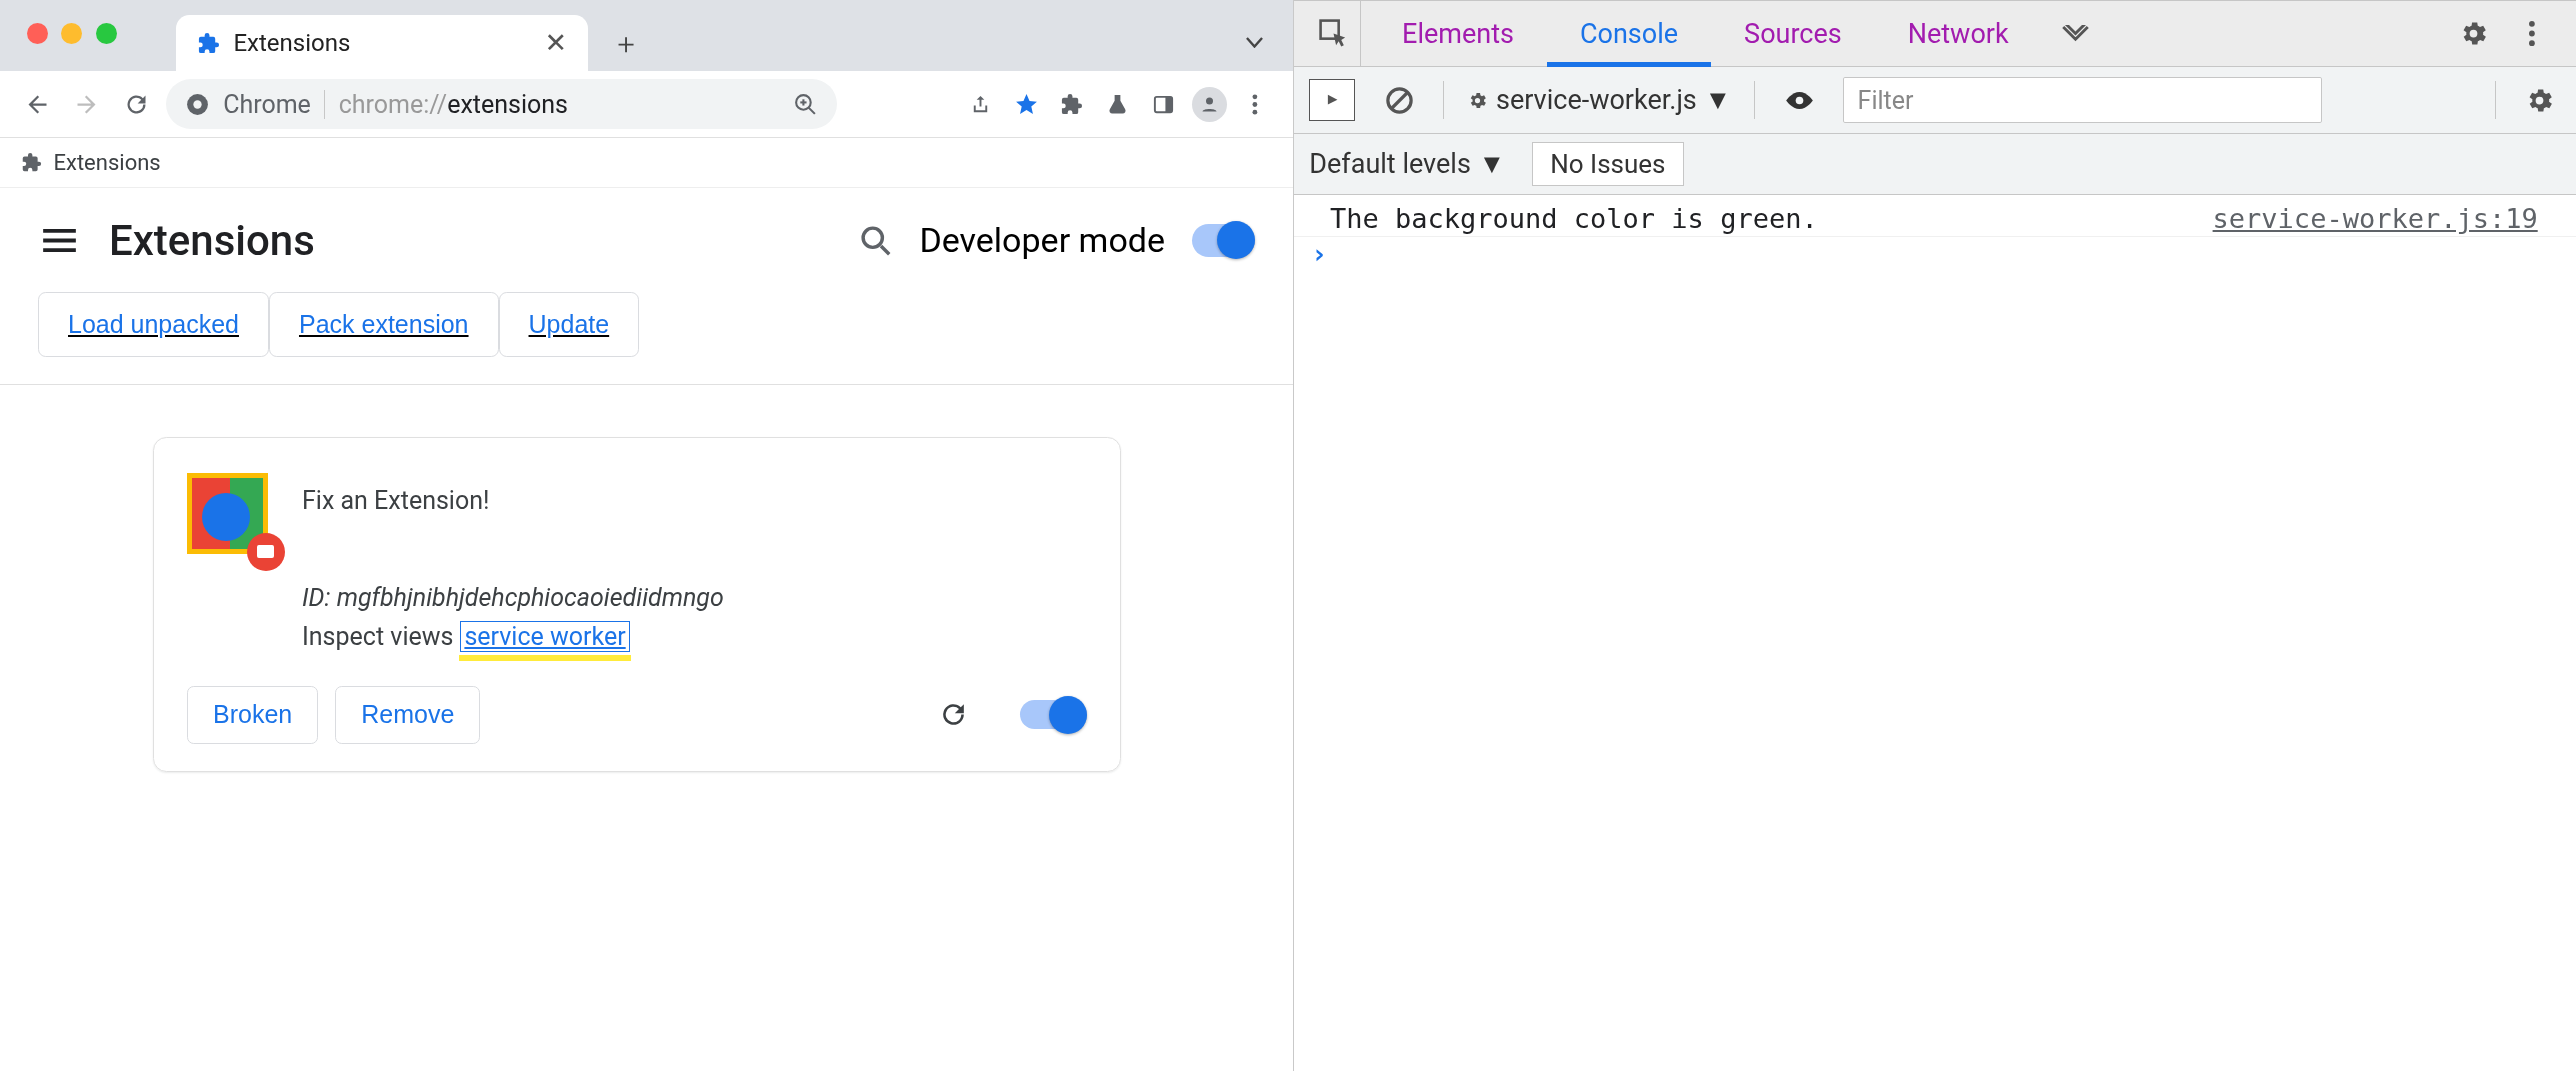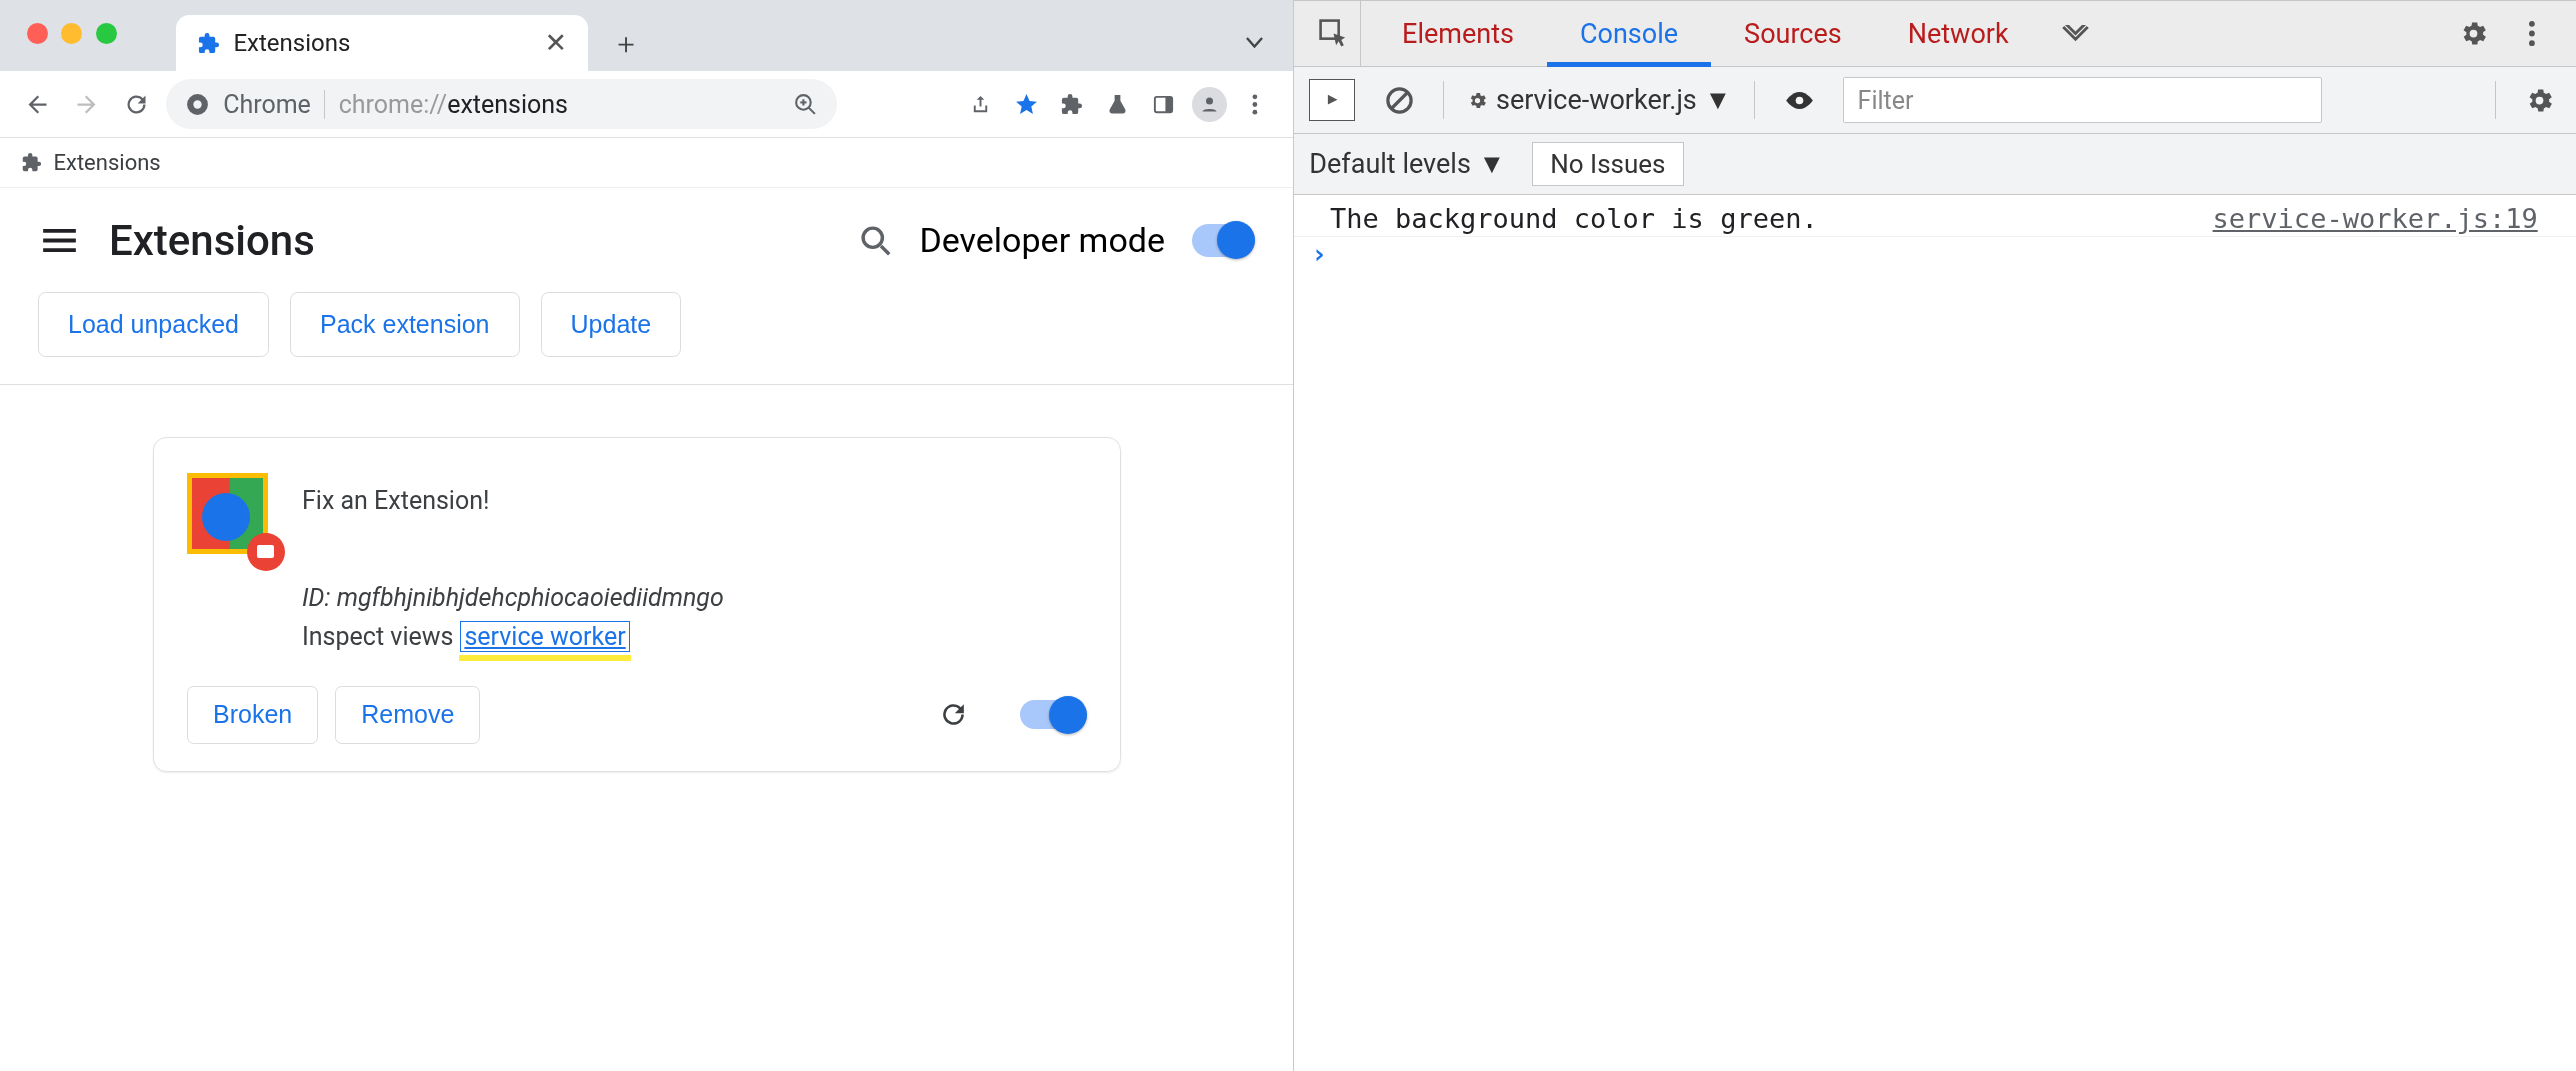--- a/index.html
+++ b/index.html
@@ -63,21 +63,21 @@
   .bookmark-bar { height:50px; border-bottom:1px solid #eee; display:flex; align-items:center; gap:11.5px; padding:0 21px; font-size:22px; color:#3c4043;}
   .page-header {
     display:flex; align-items:center; gap:29px; padding:0 38px; height:104px;
   }
   .hamburger-btn{ width:42px; height:42px; display:flex; align-items:center; justify-content:center; cursor:pointer;}
   .page-title{ font-size:42px; font-weight:500; color:#202124;}
   .header-right{ margin-left:auto; display:flex; align-items:center; gap:27px;}
   .dev-mode-label{ font-size:34px; color:#000000;}
   .switch { width:63px; height:33px; background:#a8c7fa; border-radius:17px; position:relative; cursor:pointer;}
   .switch .knob{ position:absolute; right:0; top:-2.9px; width:38px; height:38px; background:#1a73e8; border-radius:50%; box-shadow:0 1px 2.9px rgba(0,0,0,.3);}
-  .action-row { display:flex; gap:21px; padding:0 38px 27px; border-bottom:1px solid #e0e0e0;}
+  .action-row { display:flex; padding:0 38px 27px; border-bottom:1px solid #e0e0e0;text-decoration:underline;}
   .chip-btn { border:1px solid #dadce0; background:#fff; color:#1a73e8; font-size:25px; font-weight:500; padding:17px 29px; border-radius:7.7px; cursor:pointer;}
   .ext-grid { padding:52px 153px;}
   .ext-card {
     width:968px; border:1px solid #e0e0e0; border-radius:13.4px; padding:35px 33px 27px;
     box-shadow:0 1px 1.9px rgba(60,64,67,.1);
   }
   .card-top{ display:flex; gap:27px;}
   .ext-icon-wrap{ position:relative; width:88px; height:88px; flex-shrink:0;}
   .ext-icon-square{ width:81px; height:81px; border:5.8px solid #fbbc04; background:#34a853; position:relative; overflow:hidden;}
   .ext-icon-circle{ width:48px; height:48px; background:#1a73e8; border-radius:50%; position:absolute; left:9.6px; bottom:7.7px;}
@@ -109,21 +109,21 @@
     height:46px; display:flex; align-items:center; justify-content:center;
     position:relative; font-size:21px; color:#8a8a8a; font-weight:500;
   }
   .dt-traffic { position:absolute; left:21px; top:13.4px; display:flex; gap:11.5px;}
   .dt-tl{ width:21px; height:21px; border-radius:50%; border:1px solid #c9c9c9; background:#e6e6e6;}
   .dt-tabs {
     height:67px; border-top:1.9px solid #c6c6c6; border-bottom:1px solid #c6c6c6;
     display:flex; align-items:stretch; padding:0 13.4px; gap:0;
   }
   .dt-inspect-icon{ width:54px; display:flex; align-items:center; justify-content:center; border-right:1.9px solid #c6c6c6; margin-right:7.7px;}
-  .dt-tab { padding:0 33px; display:flex; align-items:center; font-size:27px; color:#b91c1c; cursor:pointer; position:relative;}
+  .dt-tab { padding:0 33px; display:flex; align-items:center; font-size:27px; color:#a21caf; cursor:pointer; position:relative;}
   .dt-tab.active{ color:#1a73e8;}
   .dt-tab.active::after{ content:""; position:absolute; left:0; right:0; bottom:-1px; height:4.8px; background:#1a73e8;}
   .dt-more{ padding:0 19px; display:flex; align-items:center; font-size:31px; color:#555;}
   .dt-right{ margin-left:auto; display:flex; align-items:center; gap:17px; padding-right:9.6px;}
   .dt-gear,.dt-kebab{ width:42px; height:42px; display:flex; align-items:center; justify-content:center; cursor:pointer;}
   .dt-toolbar {
     height:67px; border-bottom:1px solid #c6c6c6; display:flex; align-items:center; gap:23px; padding:0 15.3px;
     background:#f1f3f4;
   }
   .dt-box{ width:46px; height:42px; border:1.9px solid #555; display:flex; align-items:center; justify-content:center; cursor:pointer; background:#fff;}

